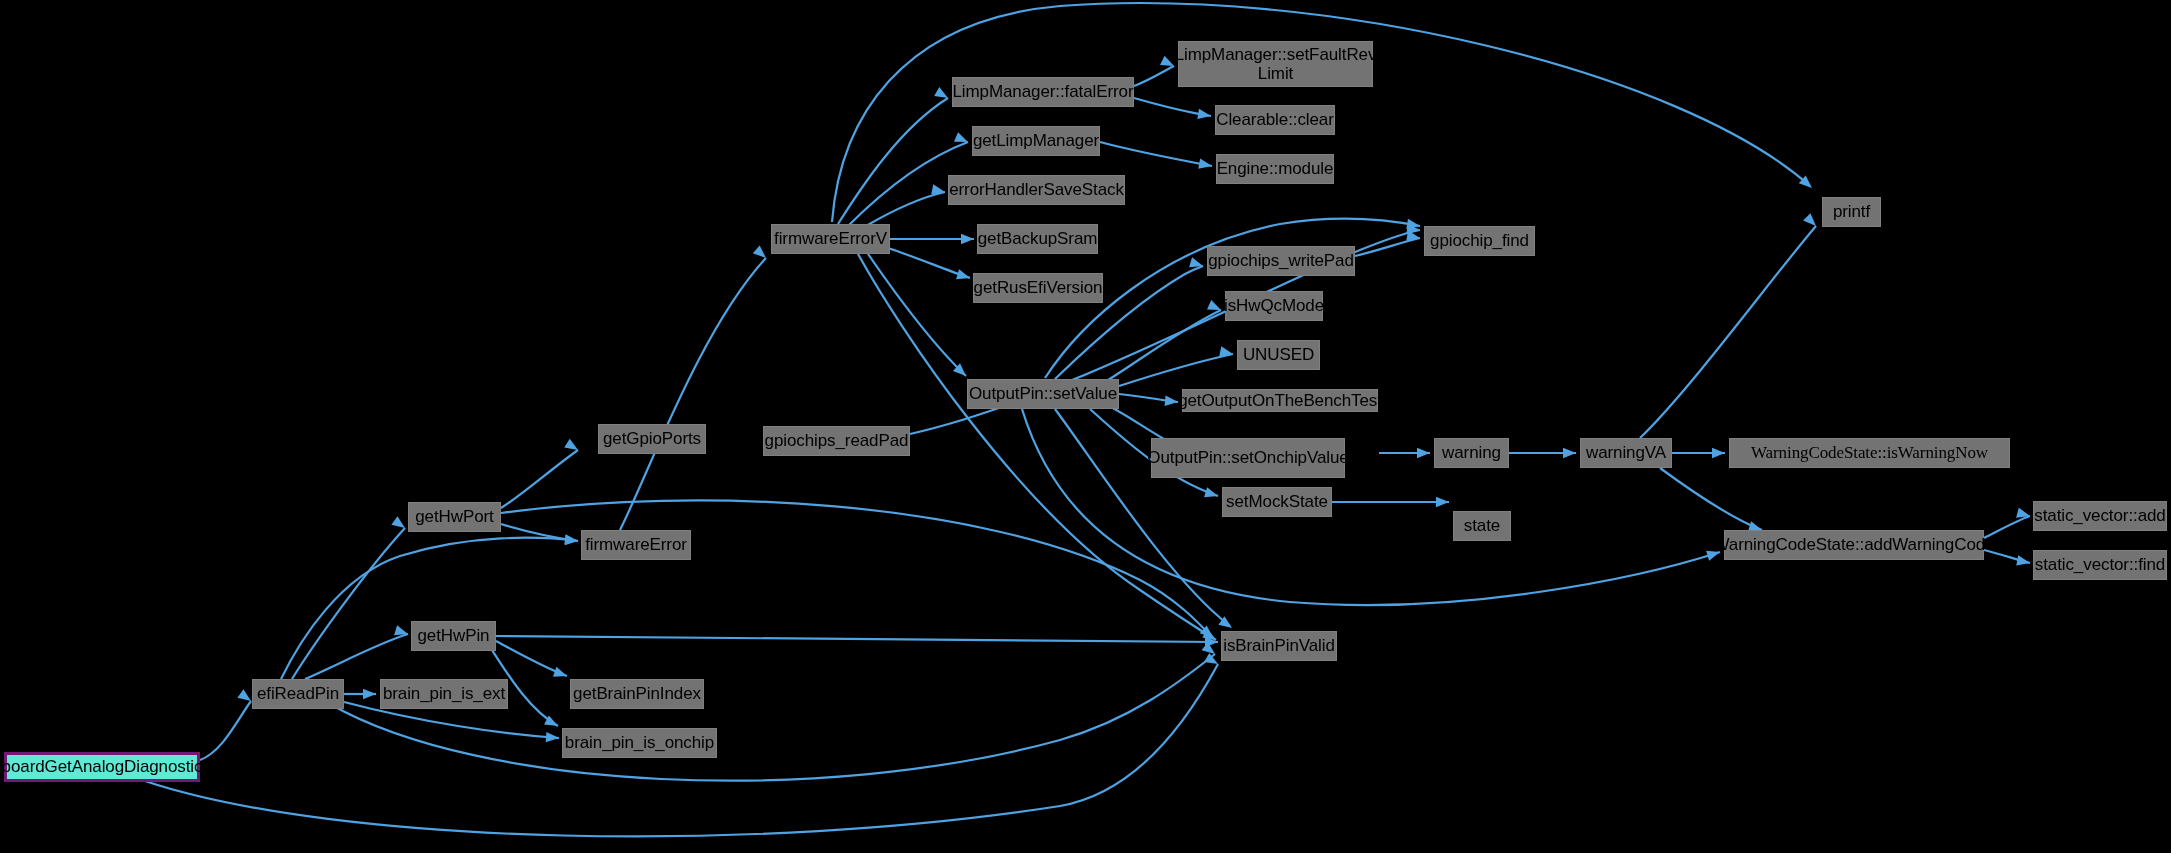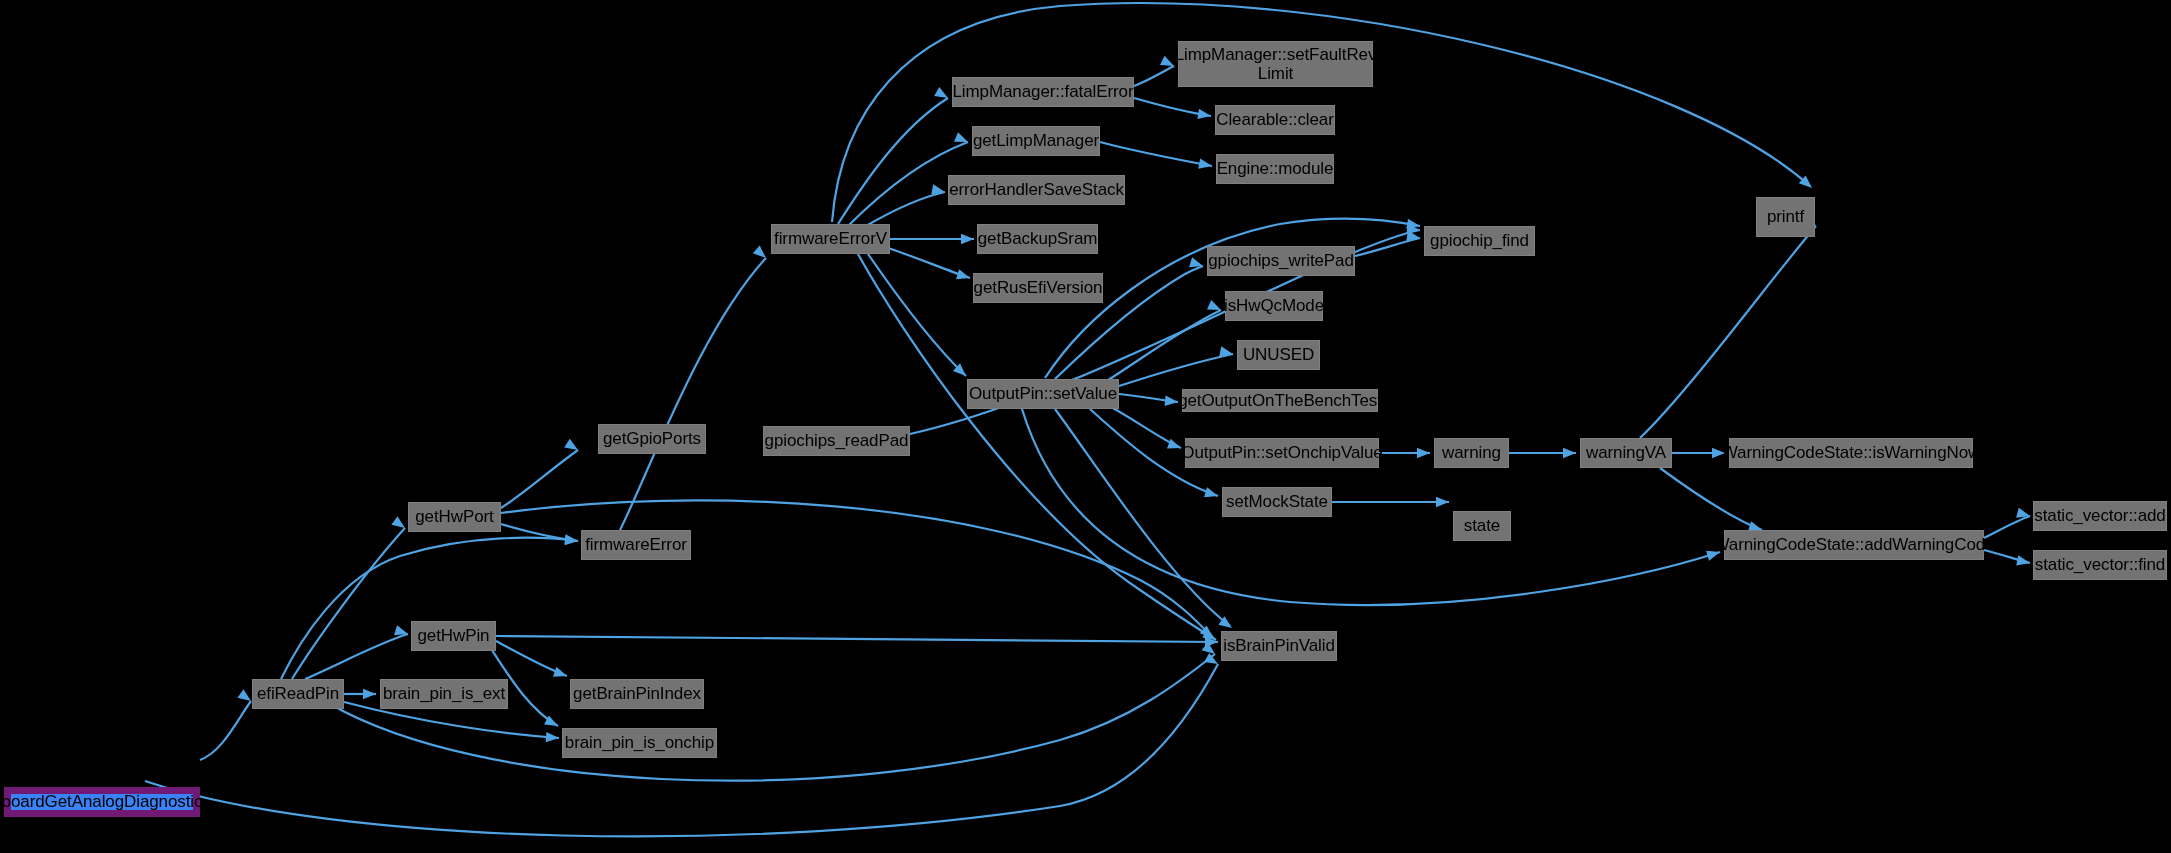--- a/index.html
+++ b/index.html
@@ -36,23 +36,22 @@
     display: flex;
     align-items: center;
     justify-content: center;
     text-align: center;
     white-space: pre-line;
     letter-spacing: -0.1px;
     cursor: pointer;
     user-select: none;
   }
   .node.highlight {
-    background: #3b82f6;
-    border: 7px solid #701a75;
-    margin-top: 35px;
+    background: #5eead4;
+    border: 3px solid #701a75;
   }
   .edge-path {
     fill: none;
     stroke: #4fa3e3;
     stroke-width: 2.2;
   }
   .edge-head {
     fill: #4fa3e3;
     stroke: none;
   }
@@ -172,26 +171,26 @@
       <div class="node" style="left: 973px; top: 273px; width: 130px; height: 30px;">getRusEfiVersion</div>
       <div class="node" style="left: 1178px; top: 41px; width: 195px; height: 46px;">LimpManager::setFaultRev
 Limit</div>
       <div class="node" style="left: 1215px; top: 105px; width: 120px; height: 30px;">Clearable::clear</div>
       <div class="node" style="left: 1216px; top: 154px; width: 118px; height: 30px;">Engine::module</div>
       <div class="node" style="left: 967px; top: 379px; width: 152px; height: 30px;">OutputPin::setValue</div>
       <div class="node" style="left: 1207px; top: 246px; width: 148px; height: 30px;">gpiochips_writePad</div>
       <div class="node" style="left: 1225px; top: 291px; width: 98px; height: 30px;">isHwQcMode</div>
       <div class="node" style="left: 1237px; top: 340px; width: 83px; height: 30px;">UNUSED</div>
       <div class="node" style="left: 1182px; top: 389px; width: 196px; height: 23px;">getOutputOnTheBenchTest</div>
-      <div class="node" style="left: 1185px; top: 438px; width: 194px; height: 30px;">OutputPin::setOnchipValue</div>
+      <div class="node" style="left: 1151px; top: 438px; width: 194px; height: 40px;">OutputPin::setOnchipValue</div>
       <div class="node" style="left: 1222px; top: 487px; width: 110px; height: 30px;">setMockState</div>
       <div class="node" style="left: 1424px; top: 226px; width: 111px; height: 30px;">gpiochip_find</div>
       <div class="node" style="left: 1434px; top: 438px; width: 75px; height: 30px;">warning</div>
       <div class="node" style="left: 1453px; top: 511px; width: 58px; height: 30px;">state</div>
       <div class="node" style="left: 1580px; top: 438px; width: 92px; height: 30px;">warningVA</div>
-      <div class="node" style="left: 1729px; top: 438px; width: 244px; height: 30px;">WarningCodeState::isWarningNow</div>
+      <div class="node" style="left: 1729px; top: 438px; width: 281px; height: 30px; font-family: Liberation Serif, serif;">WarningCodeState::isWarningNow</div>
       <div class="node" style="left: 1724px; top: 530px; width: 260px; height: 30px;">WarningCodeState::addWarningCode</div>
       <div class="node" style="left: 2033px; top: 501px; width: 134px; height: 30px;">static_vector::add</div>
       <div class="node" style="left: 2033px; top: 550px; width: 134px; height: 30px;">static_vector::find</div>
-      <div class="node" style="left: 1756px; top: 197px; width: 59px; height: 40px;">printf</div>
+      <div class="node" style="left: 1822px; top: 197px; width: 59px; height: 30px;">printf</div>
       <div class="node" style="left: 1221px; top: 631px; width: 116px; height: 30px;">isBrainPinValid</div>
     </div>
 </div>
 
 </body></html>

